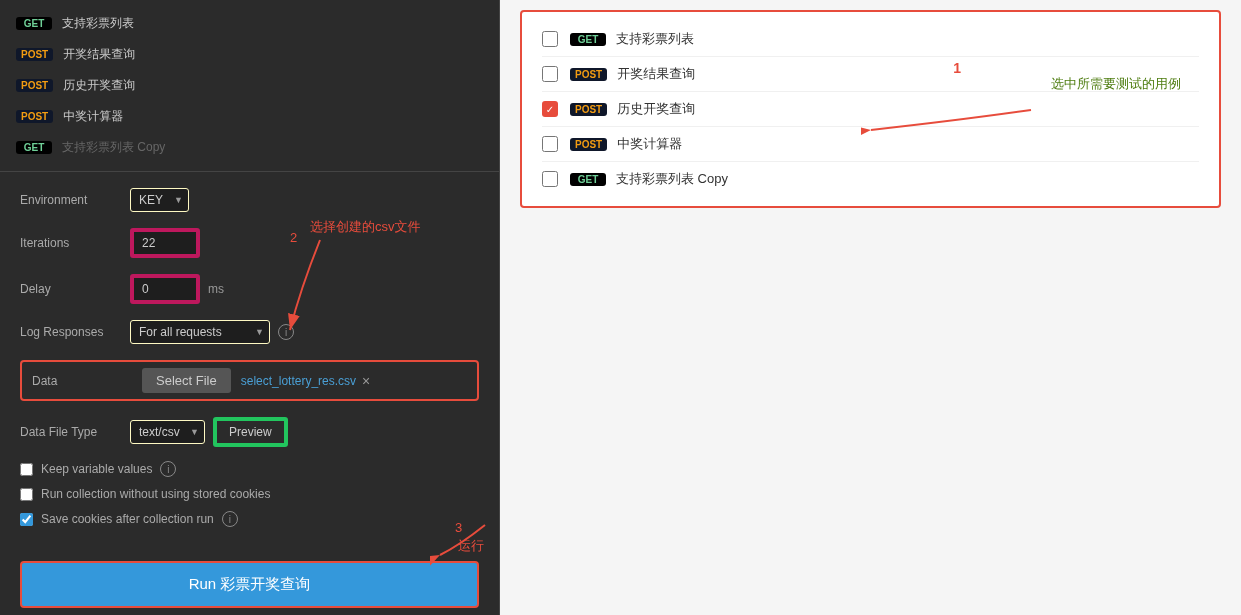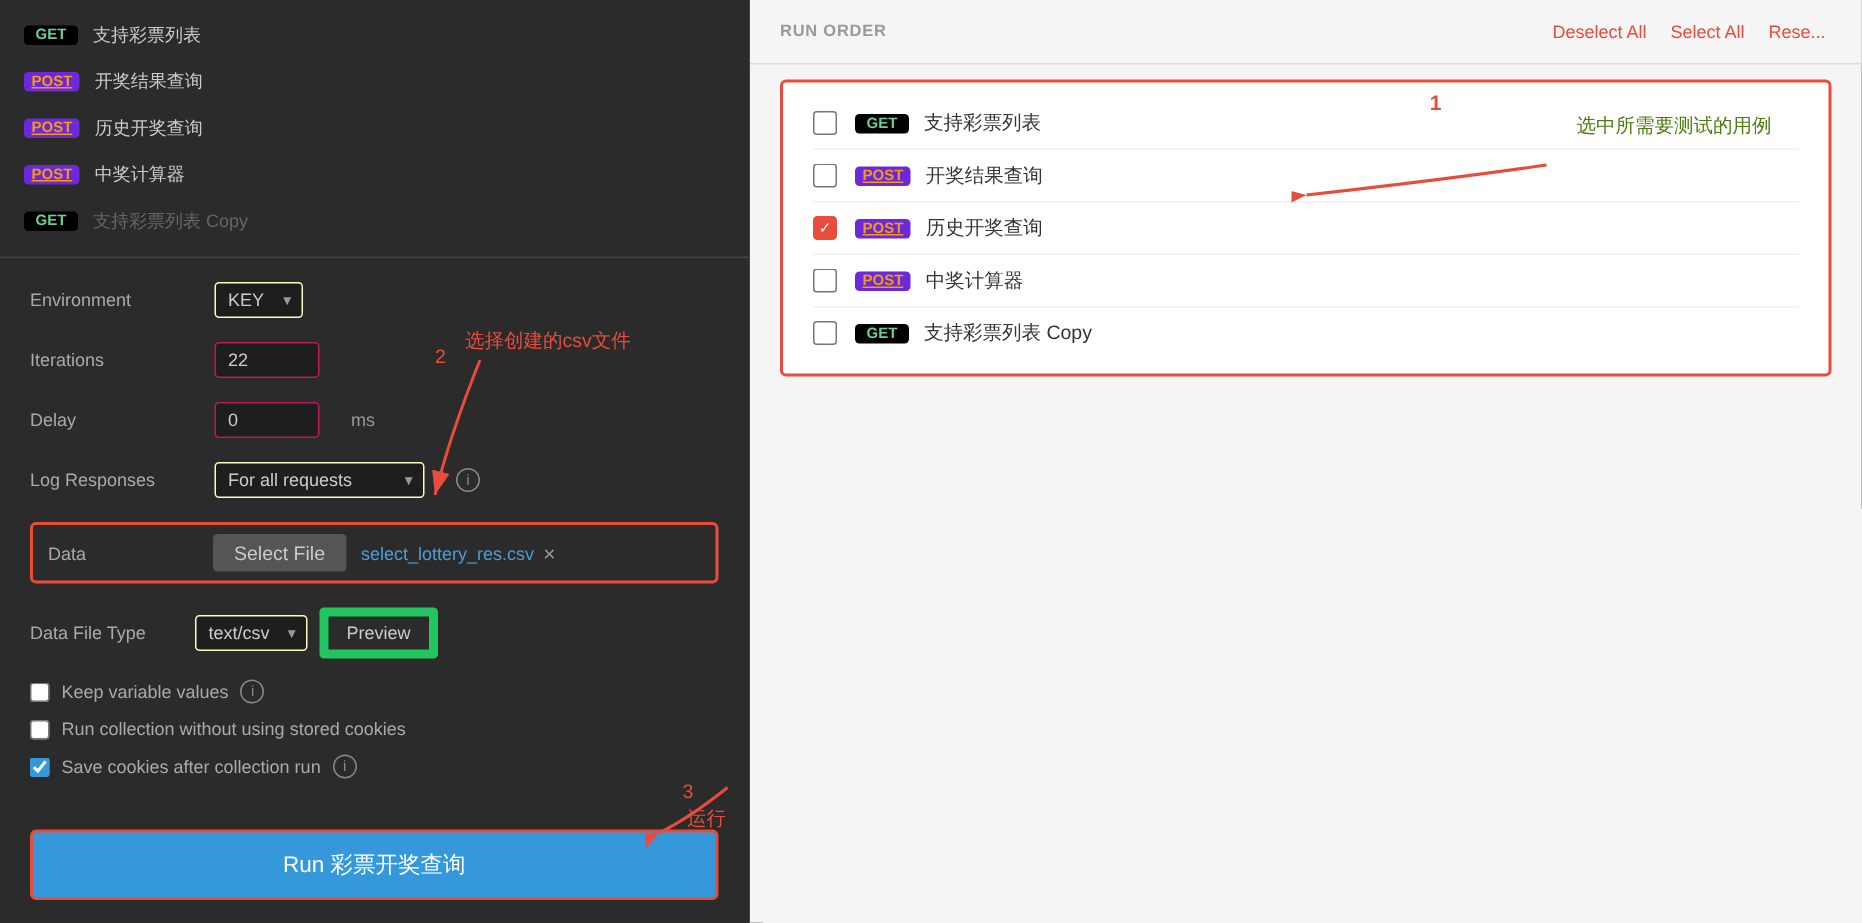--- a/index.html
+++ b/index.html
@@ -39,48 +39,47 @@
     .method-badge {
       font-size: 10px;
       font-weight: bold;
       padding: 1px 5px;
       border-radius: 3px;
       margin-right: 10px;
       min-width: 36px;
       text-align: center;
     }
     .badge-get { background: #000000; color: #6fcf97; }
-    .badge-post { background: #6d28d9; color: #f39c12; text-decoration: underline; }
+    .badge-post { background: #0f172a; color: #f39c12; }
 
     .api-name { font-size: 12px; }
     .api-item.dimmed .api-name { color: #666; }
 
     
     .form-section {
       padding: 16px 20px;
       flex: 1;
     }
 
     .form-row {
       display: flex;
       align-items: center;
       margin-bottom: 16px;
-      gap: 13px;
     }
 
     .form-label {
       width: 110px;
       color: #aaa;
       font-size: 12px;
       flex-shrink: 0;
     }
 
     .form-input {
       background: #1e1e1e;
-      border: 1px solid #be185d;
+      border: 4px solid #be185d;
       color: #ccc;
       padding: 4px 8px;
       border-radius: 3px;
       font-size: 12px;
     }
 
     .form-input-sm { width: 70px; }
 
     .form-input-select {
       appearance: none;
@@ -163,21 +162,21 @@
     }
 
     .data-file-type-row {
       display: flex;
       align-items: center;
       margin-bottom: 14px;
     }
 
     .preview-btn {
       background: transparent;
-      border: 6px solid #22c55e;
+      border: 4px solid #22c55e;
       color: #ccc;
       padding: 4px 12px;
       border-radius: 3px;
       cursor: pointer;
       font-size: 12px;
       margin-left: 8px;
     }
 
     .checkbox-row {
       display: flex;
@@ -427,28 +426,20 @@
       <marker id="arrowhead3" markerWidth="8" markerHeight="6" refX="0" refY="3" orient="auto">
         <polygon points="8 0, 0 3, 8 6" fill="#e74c3c"></polygon>
       </marker>
     </defs>
     <path d="M 55 10 Q 30 30 10 40" stroke="#e74c3c" stroke-width="2" fill="none" marker-end="url(#arrowhead3)"></path>
   </svg>
 </div>
 
 <div class="right-panel">
 
-  <div class="run-order-header">
-    <span class="run-order-title">RUN ORDER</span>
-    <div class="header-actions">
-      <button class="action-btn">Deselect All</button>
-      <button class="action-btn">Select All</button>
-      <button class="action-btn">Rese...</button>
-    </div>
-  </div>
 
   <div class="run-order-list">
 
     <div class="run-item">
       <input type="checkbox" class="run-checkbox" style="">
       <span class="method-badge badge-get">GET</span>
       <span class="run-item-name">支持彩票列表</span>
     </div>
 
     <div class="run-item">

